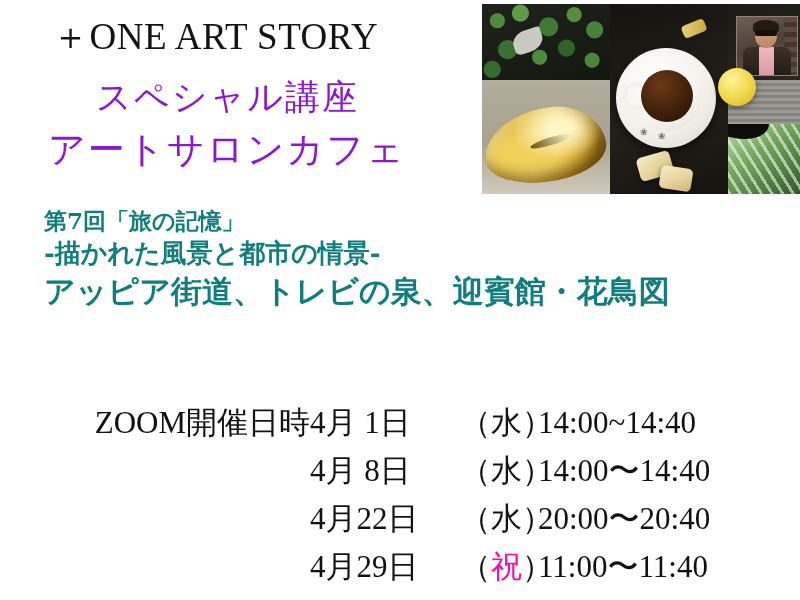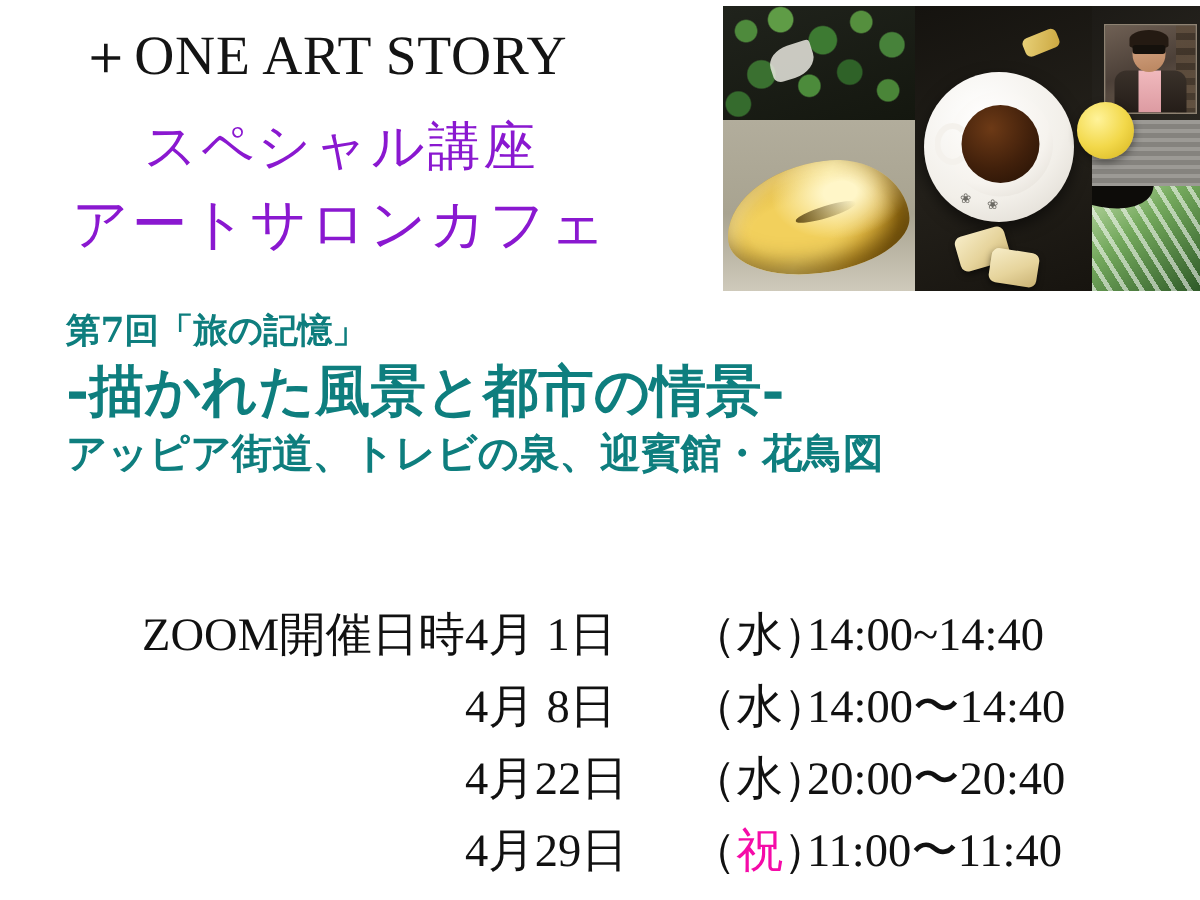--- a/index.html
+++ b/index.html
@@ -228,22 +228,22 @@
 
   .teal-block {
     position: absolute;
     left: 44px; top: 206px;
     color: #0E7E7E;
     font-family: "DejaVu Serif", "Liberation Serif", serif;
     font-weight: bold;
   }
   .teal-line { white-space: nowrap; line-height: 1.32; }
   .t1 { font-size: 23px; }
-  .t2 { font-size: 37px; }
-  .t3 { font-size: 27px; letter-spacing: 0px; }
+  .t2 { font-size: 26px; }
+  .t3 { font-size: 31px; letter-spacing: 0px; }
 
   .schedule {
     position: absolute;
     left: 0; top: 402px;
     width: 800px;
   }
   .sched-row {
     display: flex;
     align-items: baseline;
     height: 48px;

